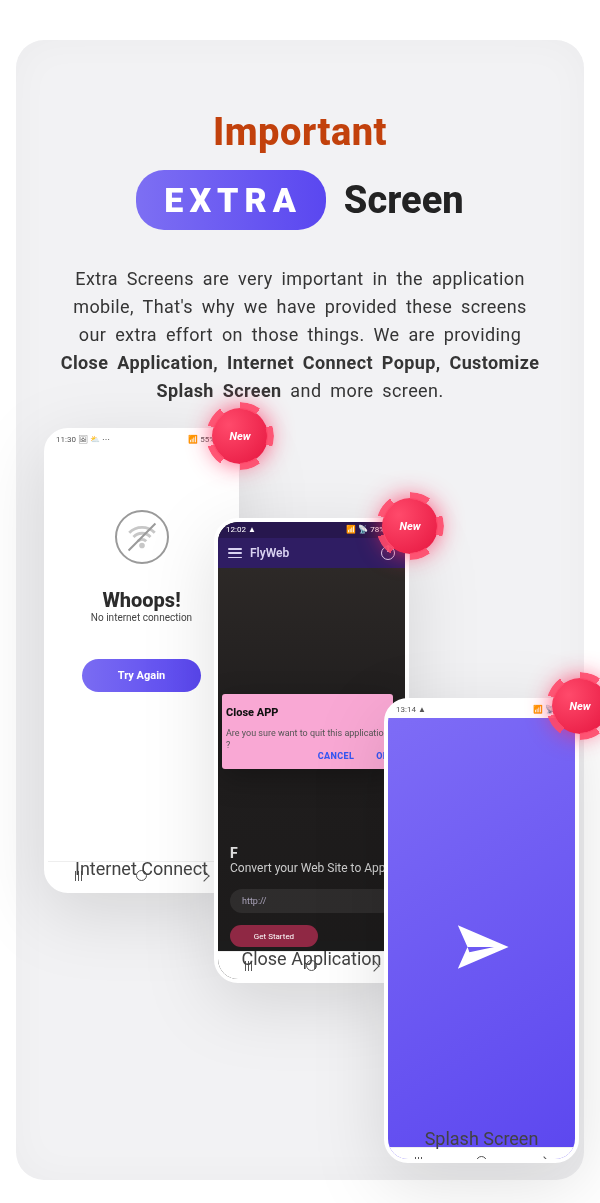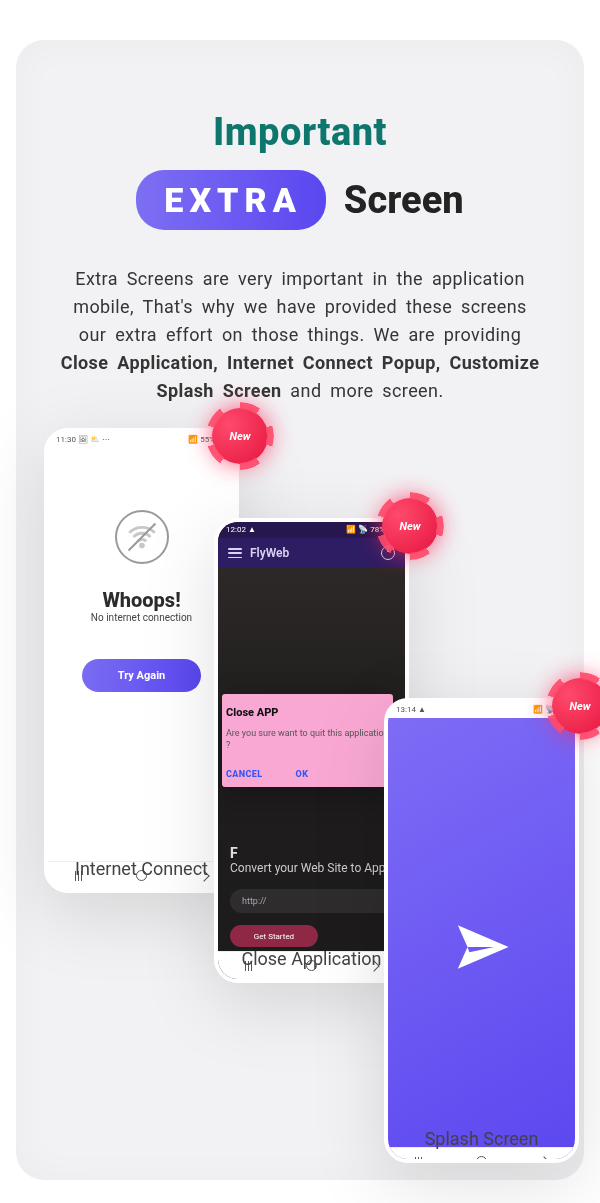--- a/index.html
+++ b/index.html
@@ -18,21 +18,21 @@
     background: #f2f2f4;
     box-shadow: 0 0 40px rgba(0,0,0,.03) inset;
   }
 
   .heading {
     position: absolute; left: 0; right: 0; top: 70px;
     text-align: center;
     font-weight: 800;
     font-size: 38px;
     letter-spacing: .5px;
-    color: #0f766e;
+    color: #c2410c;
   }
   .subhead {
     position: absolute; left: 0; right: 0; top: 130px;
     text-align: center;
   }
   .pill {
     display: inline-block;
     background: linear-gradient(90deg,#7d6ff3 0%, #5a47f0 100%);
     color: #fff;
     font-weight: 900;
@@ -180,21 +180,21 @@
     position:absolute; bottom:32px; left:12px; width:88px; height:22px;
     background:#8f2844; color:#fff; border-radius:14px; font-size:8px;
     display:flex; align-items:center; justify-content:center;
   }
   .p2 .dialog {
     position:absolute; top:172px; left:4px; right:12px; background:#f9a8d4;
     border-radius:3px; padding:12px 4px 8px; box-shadow:0 8px 30px rgba(0,0,0,.3);
   }
   .p2 .dialog .ttl { font-weight:800; font-size:11px; color:#111; }
   .p2 .dialog .txt { font-size:9px; color:#555; margin-top:8px; line-height:1.35; }
-  .p2 .dialog .acts { display:flex; justify-content:flex-start; gap:33px; margin-top:18px; }
+  .p2 .dialog .acts { display:flex; justify-content:flex-end; gap:22px; }
   .p2 .dialog .acts span { color:#3456f3; font-weight:800; font-size:9px; letter-spacing:.4px; }
 
   
   .p3 .screen { height:100%; background:linear-gradient(150deg,#7e6cf6 0%, #5b46ef 100%); position:relative; }
   .p3 .statusbar { color:#555; background:#fff; }
   .p3 .planewrap { position:absolute; inset:0; display:flex; align-items:center; justify-content:center; }
   .p3 .planewrap svg { width:58px; height:58px; }
 
   
   .navbar {

